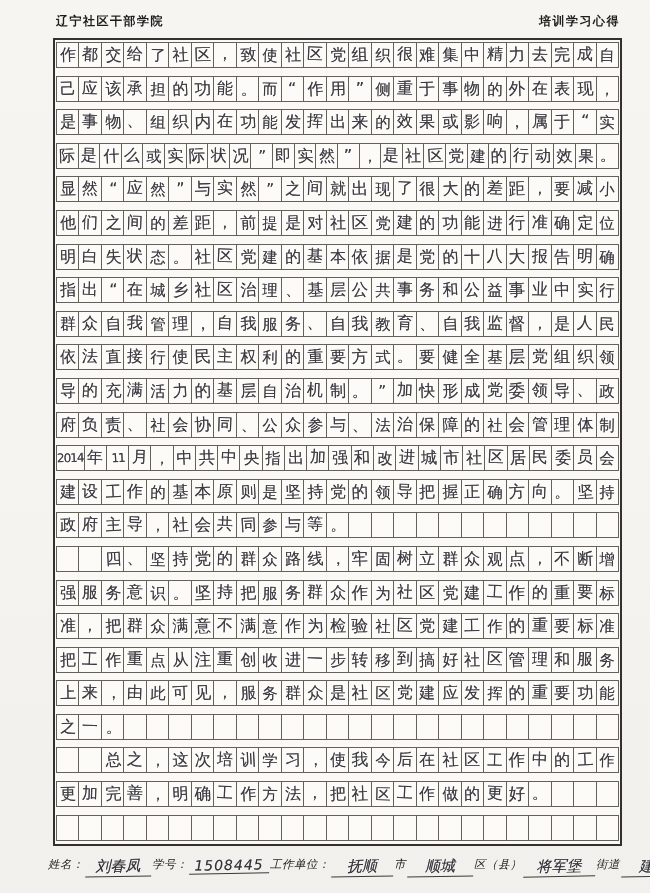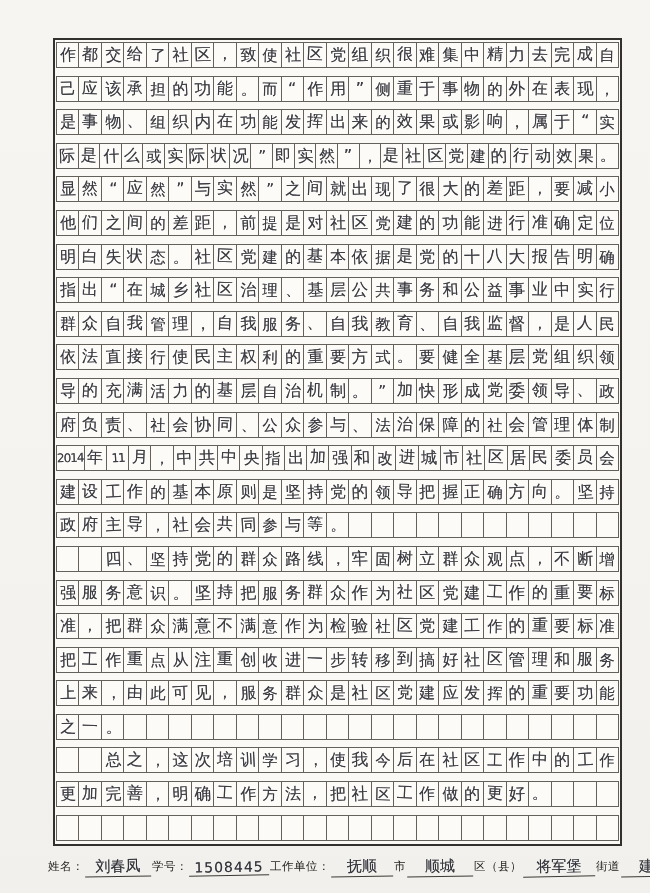--- a/index.html
+++ b/index.html
@@ -42,40 +42,44 @@
   }
   .cell:nth-child(2n) .hw{transform:rotate(2deg) translateY(-.5px);}
   .cell:nth-child(3n) .hw{transform:rotate(-3deg) translateX(.5px);}
   .cell:nth-child(5n) .hw{transform:rotate(1.2deg) translateY(.5px) scale(.96);}
   .cell:nth-child(7n) .hw{transform:rotate(-2deg) scale(1.04);}
   .grid-row:nth-child(odd) .cell:nth-child(4n) .hw{transform:rotate(2.6deg) translateY(-1px);}
   .hw.num{font-size:12px;letter-spacing:-1px;}
   
   .footer{
     position:absolute;top:857px;left:47px;right:18px;
-    display:flex;align-items:center;white-space:nowrap;
-    font-family:"Liberation Serif",serif;font-size:11.5px;color:#24231f;
+    display:flex;align-items:flex-start;white-space:nowrap;
+    font-family:"Liberation Serif",serif;font-size:11.5px;color:#24231f;font-style:italic;
   }
   .lbl{padding:0 1px 2px 1px;letter-spacing:.5px;}
   .hwv{
     font-family:"DejaVu Sans",sans-serif;
     font-size:15px;color:#32323b;text-align:center;
     border-bottom:1.3px solid #3b3933;
     padding:0 4px 0 4px;transform:rotate(-1deg);
     text-shadow:0 0 .4px rgba(40,40,48,.5);
   }
   .w-name{min-width:58px;} .w-id{min-width:72px;font-size:14px;letter-spacing:1px;}
   .w-city{min-width:54px;} .w-dist{min-width:58px;}
   .w-street{min-width:64px;} .w-comm{min-width:58px;}
 </style>
 </head>
 <body>
 
 <div class="page">
 
+  <div class="header">
+    <span>辽宁社区干部学院</span>
+    <span>培训学习心得</span>
+  </div>
 
   <div class="grid">
       <div class="grid-row">
         <div class="cell">
           <span class="hw">作</span>
         </div>
         <div class="cell">
           <span class="hw">都</span>
         </div>
         <div class="cell">

